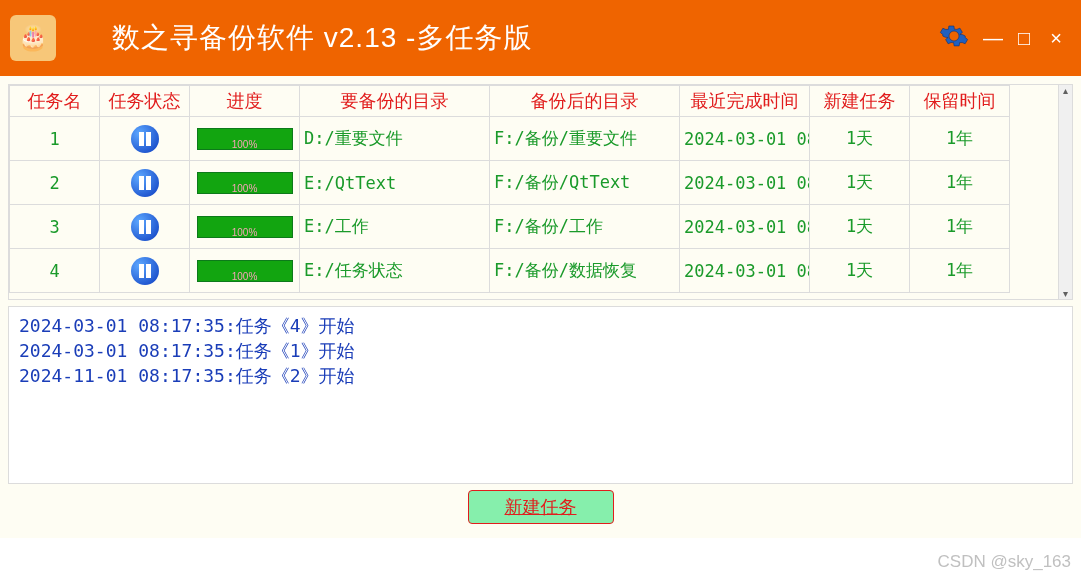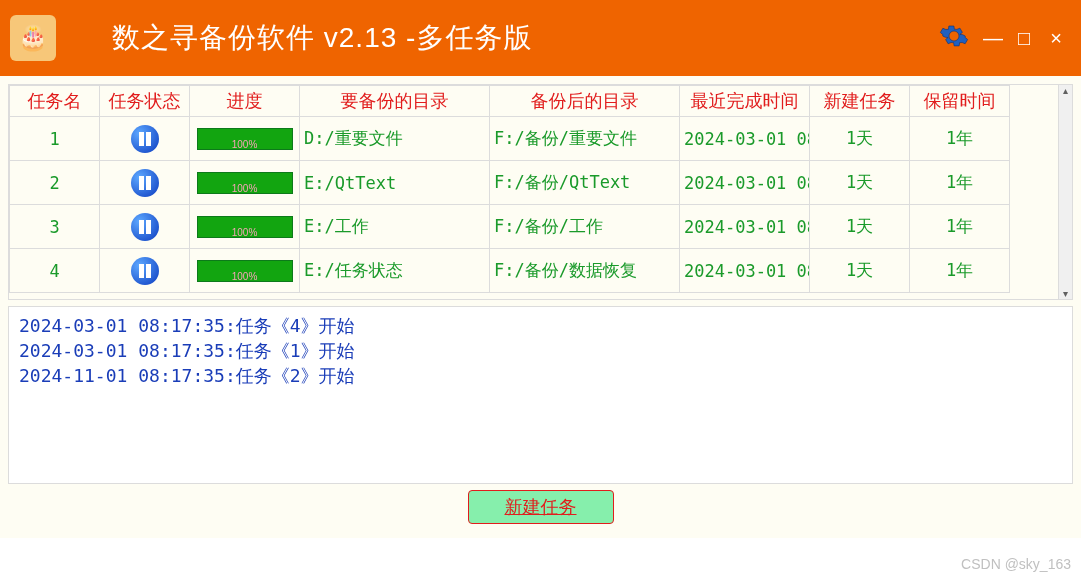--- a/index.html
+++ b/index.html
@@ -179,21 +179,21 @@
       padding: 4px 36px;
       font-size: 18px;
       border-radius: 4px;
       cursor: pointer;
       text-decoration: underline;
     }
     .watermark {
       position: absolute;
       bottom: 6px;
       right: 10px;
-      font-size: 14px;
+      font-size: 17px;
       color: #c0c0c0;
       font-family: sans-serif;
     }
 
     .col-name { width: 90px; }
     .col-status { width: 90px; }
     .col-progress { width: 110px; }
     .col-src { width: 190px; }
     .col-dst { width: 190px; }
     .col-time { width: 130px; }

